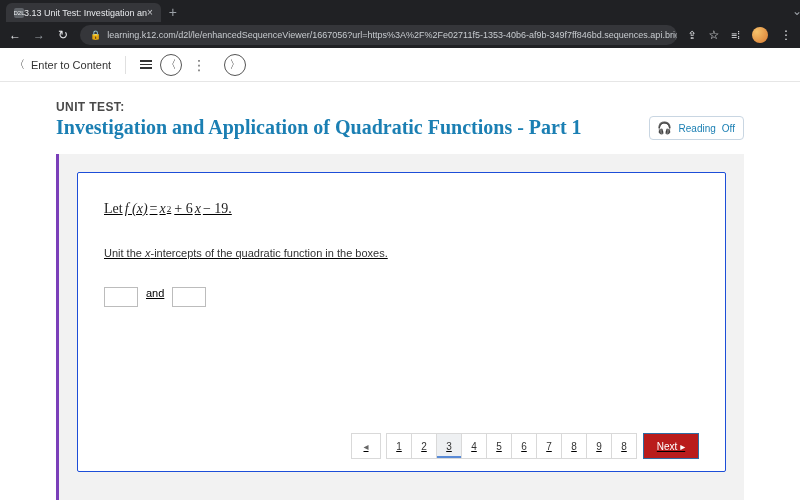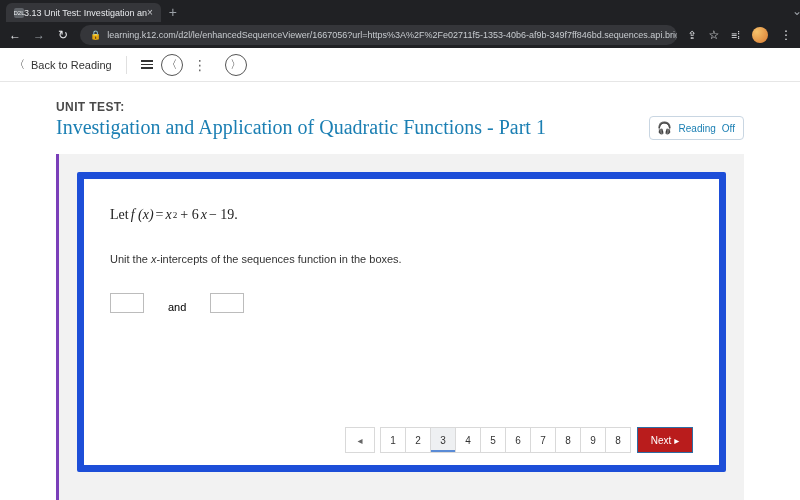--- a/index.html
+++ b/index.html
@@ -29,32 +29,32 @@
   .ham { display:flex; flex-direction:column; gap:2px;}
   .ham span{ width:12px;height:1.5px;background:#333;display:block;}
   .lmsbar-title { flex:1; text-align:center; color:#2a2a2a; font-size:11px;}
   .circlebtn { width:22px;height:22px;border:1px solid #555;border-radius:50%; display:flex;align-items:center;justify-content:center; font-size:11px; color:#333; margin-left:8px;}
   .dots { font-size:14px; color:#666; margin:0 10px;}
 
   
   .content { padding: 18px 56px 0 56px; }
   .unitlabel { font-size: 12px; letter-spacing: .4px; color:#4a4a4a; font-weight:600;}
   .titlerow { display:flex; align-items:flex-start; justify-content:space-between; margin-top:2px;}
-  .pagetitle { color:#1b7fb3; font-family: Georgia, 'Times New Roman', serif; font-size: 20px; font-weight:400;}
+  .pagetitle { color:#1b7fb3; font-family: Georgia, 'Times New Roman', serif; font-size: 20px; font-weight:700;}
   .reading { border:1px solid #c9d6e2; border-radius:4px; padding:4px 8px; display:flex; align-items:center; gap:6px; font-size:10px; color:#1b7fb3;}
   .reading .hp{ font-size:12px;}
 
   
   .stage { margin-top:14px; border-left:3px solid #7a3fb9; background:#f2f2f2; padding:18px 18px 40px 18px; min-height: 340px;}
-  .card { background:#fff; border:7px solid #1d4ed8; border-radius:2px; padding:28px 26px 12px 26px; min-height:300px; display:flex; flex-direction:column;}
+  .card { background:#fff; border:1px solid #1d4ed8; border-radius:2px; padding:28px 26px 12px 26px; min-height:300px; display:flex; flex-direction:column;text-decoration:underline;}
   .mathline { font-family: Georgia, 'Times New Roman', serif; font-size:14px; color:#222; display:flex; align-items:baseline; gap:2px;}
   .mathline .it{ font-style:italic;}
   .mathline sup{ font-size:.65em; vertical-align: super; position:relative; top:-1px; left:-1px;}
   .prompt { font-size:11px; color:#333; margin-top:30px;}
-  .answer { display:flex; align-items:flex-end; gap:24px; margin-top:28px; font-size:11px;}
+  .answer { display:flex; align-items:flex-start; gap:8px; margin-top:28px; font-size:11px;}
   .answer input { width:34px; height:20px; border:1px solid #bcbcbc; font-size:11px; text-align:center;}
 
   
   .pager { margin-top:auto; display:flex; justify-content:flex-end; align-items:center; padding-top:20px;}
   .pg { border:1px solid #d9d9d9; background:#fff; color:#333; min-width:26px; height:26px; font-size:10px; display:flex; align-items:center; justify-content:center; margin-left:-1px; cursor:pointer;}
   .pg.prev{min-width:30px; margin-right:6px; color:#666;}
   .pg.active{ background:#eef0f2; box-shadow: inset 0 -2px 0 #5a8bd6;}
   .pg.next{ background:#b91c1c; color:#fff; border-color:#2e6da4; min-width:56px; margin-left:6px;}
 </style>
 </head>
@@ -85,21 +85,21 @@
       <span style="font-size:10px;">≡⁞</span>
       <span class="avatar"></span>
       <span>⋮</span>
     </div>
   </div>
 </div>
 
 <div class="lmsbar">
   <div class="back">
     <span>〈</span>
-    <span>Back to Reading</span>
+    <span>Enter to Content</span>
   </div>
   <div class="vrule"></div>
   <div class="ham">
       <span></span>
       <span></span>
       <span></span>
     </div>
   <div class="circlebtn">〈</div>
   <div class="dots">⋮</div>
   <div class="circlebtn">〉</div>
@@ -122,21 +122,21 @@
         <span>Let </span>
         <span class="it">f (x)</span>
         <span> = </span>
         <span class="it">x</span>
           <sup>2</sup>
         <span> + 6</span>
         <span class="it">x</span>
         <span> − 19.</span>
       </div>
       <div class="prompt">
-        <span>Unit the </span><span style="font-style:italic">x</span><span>-intercepts of the sequences function in the boxes.</span>
+        <span>Unit the </span><span style="font-style:italic">x</span><span>-intercepts of the quadratic function in the boxes.</span>
       </div>
       <div class="answer">
         <input type="text" style="">
         <span>and</span>
         <input type="text" style="">
       </div>
 
       <div class="pager">
         <div class="pg prev">◂</div>
         <div id="page-numbers" style="display:flex;">

